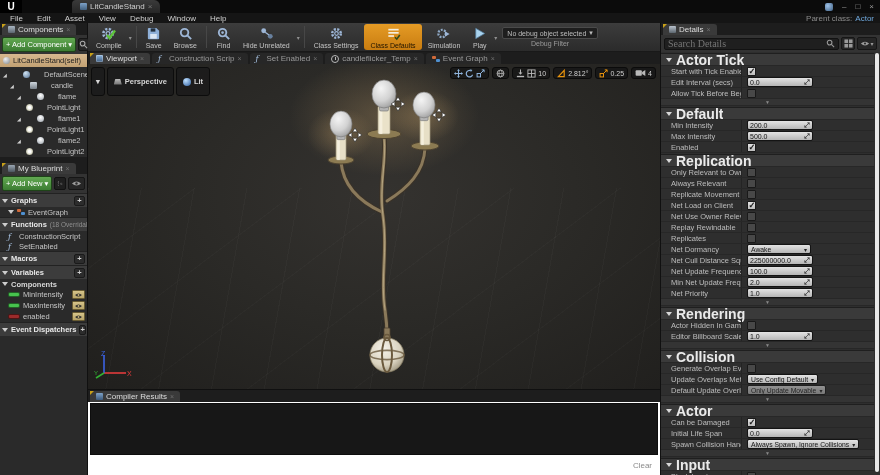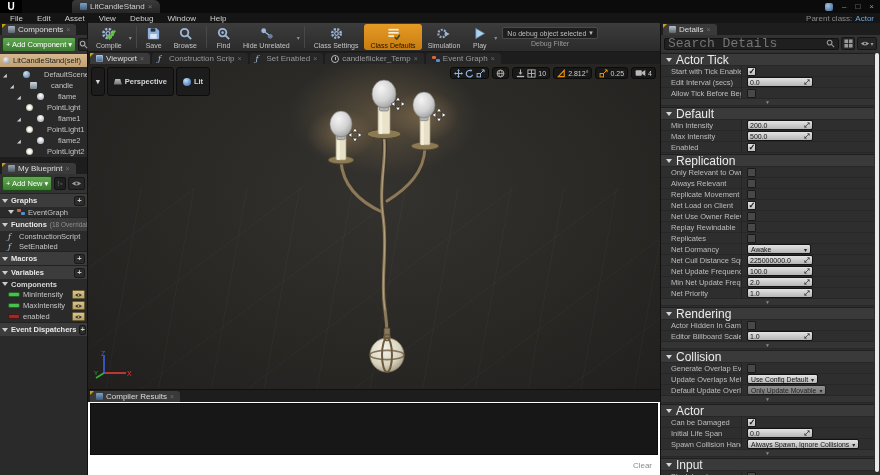--- a/index.html
+++ b/index.html
@@ -110,27 +110,27 @@
 
   
   .compiler{flex:1;display:flex;flex-direction:column;background:#ffffff}
   .compiler-body{flex:1;margin:1px 2px 0 2px;background:#171717;border:1px solid #0d0d0d}
   .compiler-footer{height:20px;display:flex;align-items:center;justify-content:flex-end;padding-right:8px;color:#8a8a8a}
 
   
   .details{position:absolute;left:660px;top:23px;width:220px;bottom:0;background:#2e2e2e;border-left:1px solid #101010;display:flex;flex-direction:column;overflow:hidden}
   .search-row{display:flex;align-items:center;gap:2px;padding:2px 3px;background:#333}
   .search-box{flex:1;display:flex;align-items:center;background:#1f1f1f;border:1px solid #121212;border-radius:2px;height:12px;padding:0 3px;min-width:0}
-  .search-box input{flex:1;min-width:0;background:transparent;border:0;outline:0;color:#9a9a9a;font-size:13px;font-family:Liberation Mono, monospace}
+  .search-box input{flex:1;min-width:0;background:transparent;border:0;outline:0;color:#9a9a9a;font-size:10px;font-family:Liberation Serif, serif}
   .drows{flex:1;overflow:hidden;padding-right:6px}
   .drow{display:flex;align-items:center;height:11px;border-bottom:1px solid #272727;background:#2e2e2e}
   .drow .d-label{width:80px;flex:none;padding-left:10px;color:#bdbdbd;font-size:7.5px;white-space:nowrap;overflow:hidden}
   .drow .d-ctrl{flex:1;display:flex;align-items:center;height:100%;border-left:1px solid #242424;padding-left:5px;overflow:hidden}
   .drow.section{height:13px;background:#3a3a3a;border-top:1px solid #1f1f1f;padding-left:5px;margin-top:1px}
-  .drow.section .d-label{width:auto;padding-left:4px;color:#eaeaea;font-weight:normal;font-size:12px}
+  .drow.section .d-label{width:auto;padding-left:4px;color:#eaeaea;font-weight:bold;font-size:14px}
   .sec-arr{width:0;height:0;border-left:3px solid transparent;border-right:3px solid transparent;border-top:4px solid #d8d8d8}
   .drow.expander{height:7px;background:#343434;justify-content:center}
   .exp-arr{color:#8a8a8a;font-size:5px;line-height:5px}
   .cb{width:9px;height:9px;border:1px solid #191919;border-radius:1px;background:#484848;position:relative;flex:none}
   .cb.on{background:linear-gradient(#e2e2e2,#bdbdbd)}
   .cb.on::after{content:"✓";position:absolute;left:0.5px;top:-1.5px;font-size:8.5px;color:#1c1c1c;font-weight:bold}
   .spin{display:flex;align-items:center;width:66px;height:10px;background:linear-gradient(#e3e3e3,#b6b6b6);border:1px solid #141414;border-radius:2px;color:#141414;font-size:7px;padding:0 2px;gap:2px}
   .spin .v{flex:1;white-space:nowrap;overflow:hidden}
   .drop{display:inline-flex;align-items:center;gap:3px;min-width:64px;max-width:112px;height:10px;background:linear-gradient(#e3e3e3,#b6b6b6);
     border:1px solid #141414;border-radius:2px;color:#141414;font-size:6.8px;padding:0 3px;white-space:nowrap;overflow:hidden}

